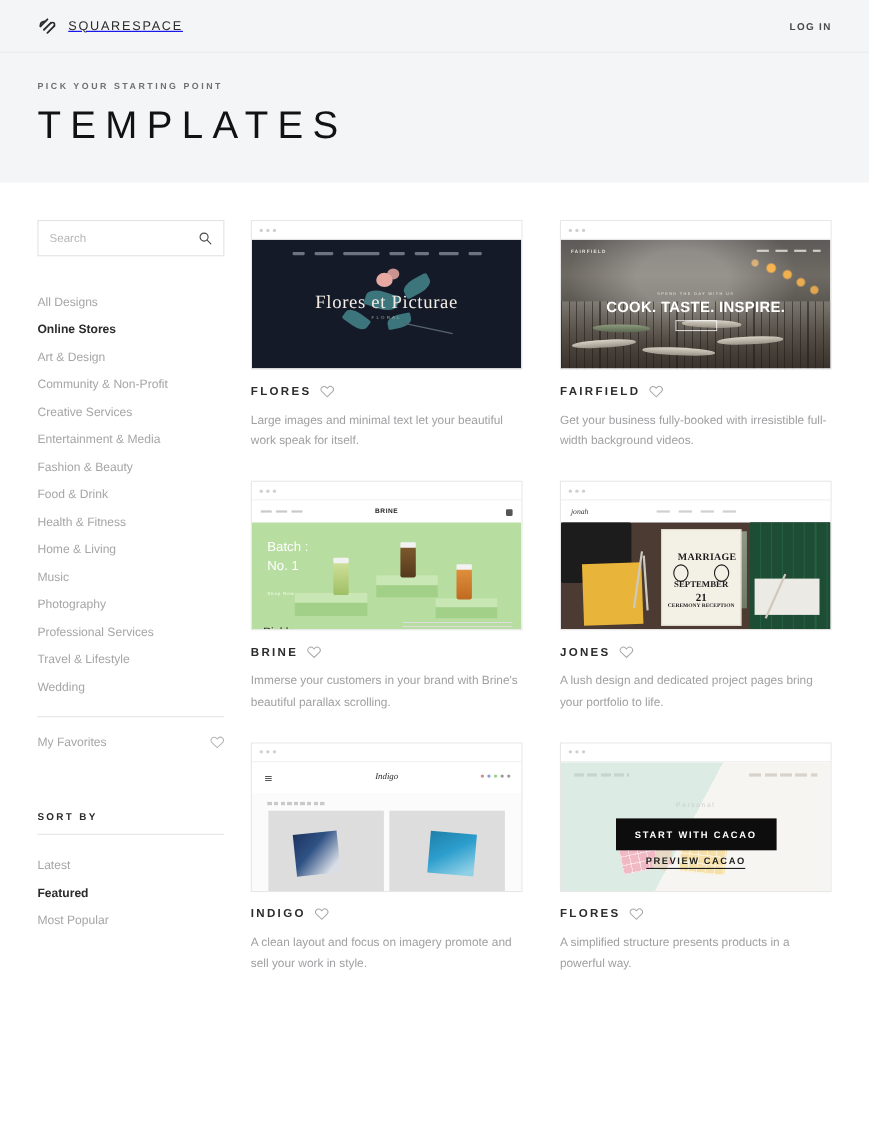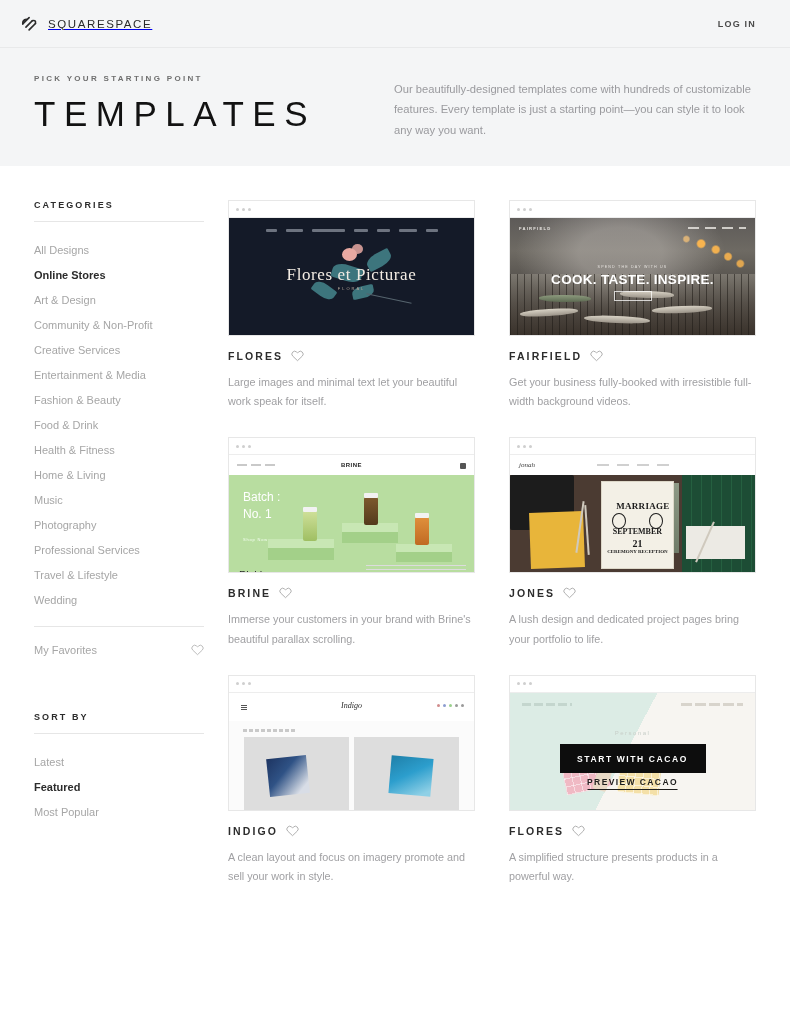--- a/index.html
+++ b/index.html
@@ -9,21 +9,21 @@
     font-family: "Liberation Sans", sans-serif;
     -webkit-font-smoothing: antialiased;
     overflow: hidden;
   }
 
   
   .topbar {
     height: 48px;
     background: #f4f5f6;
     display: flex; align-items: center;
-    padding: 0 20px;
+    padding: 0 34px;
     border-bottom: 1px solid #e8e9ea;
     position: relative;
   }
   .brand { display: flex; align-items: center; gap: 9px; }
   .brand-mark { width: 19px; height: 19px; display:block; }
   .brand-text {
     font-size: 11.5px; letter-spacing: 1.6px;
     color: #2b2b2b; font-weight: 400;
   }
   .login {
@@ -307,29 +307,36 @@
     <span class="brand-text">SQUARESPACE</span>
   </a>
   <a class="login" href="#">LOG IN</a>
 </div>
 
 <div class="hero">
   <div class="hero-left">
     <div class="eyebrow">PICK YOUR STARTING POINT</div>
     <h1 class="hero-title">TEMPLATES</h1>
   </div>
-  <p class="hero-desc">Our beautifully-designed templates come with hundreds of customizable features. Every template is just a starting point—you can style it to look any way you want.</p>
 </div>
 
 <div class="page">
 
   <aside class="sidebar">
 
-
-    <div class="group-title">CATEGORIES</div>
+    <div class="search-box">
+      <input class="search-input" type="text" placeholder="Search" style="">
+      <span>
+        <svg class="search-icon" viewBox="0 0 20 20" fill="none" stroke="#4a4a4a" stroke-width="1.6">
+          <circle cx="8.5" cy="8.5" r="5.6"></circle>
+            <line x1="12.8" y1="12.8" x2="18" y2="18" stroke-linecap="round"></line>
+        </svg>
+      </span>
+    </div>
+
     <ul class="cat-list">
       <li class="cat-item">All Designs</li>
       <li class="cat-item active">Online Stores</li>
       <li class="cat-item">Art &amp; Design</li>
       <li class="cat-item">Community &amp; Non-Profit</li>
       <li class="cat-item">Creative Services</li>
       <li class="cat-item">Entertainment &amp; Media</li>
       <li class="cat-item">Fashion &amp; Beauty</li>
       <li class="cat-item">Food &amp; Drink</li>
       <li class="cat-item">Health &amp; Fitness</li>

